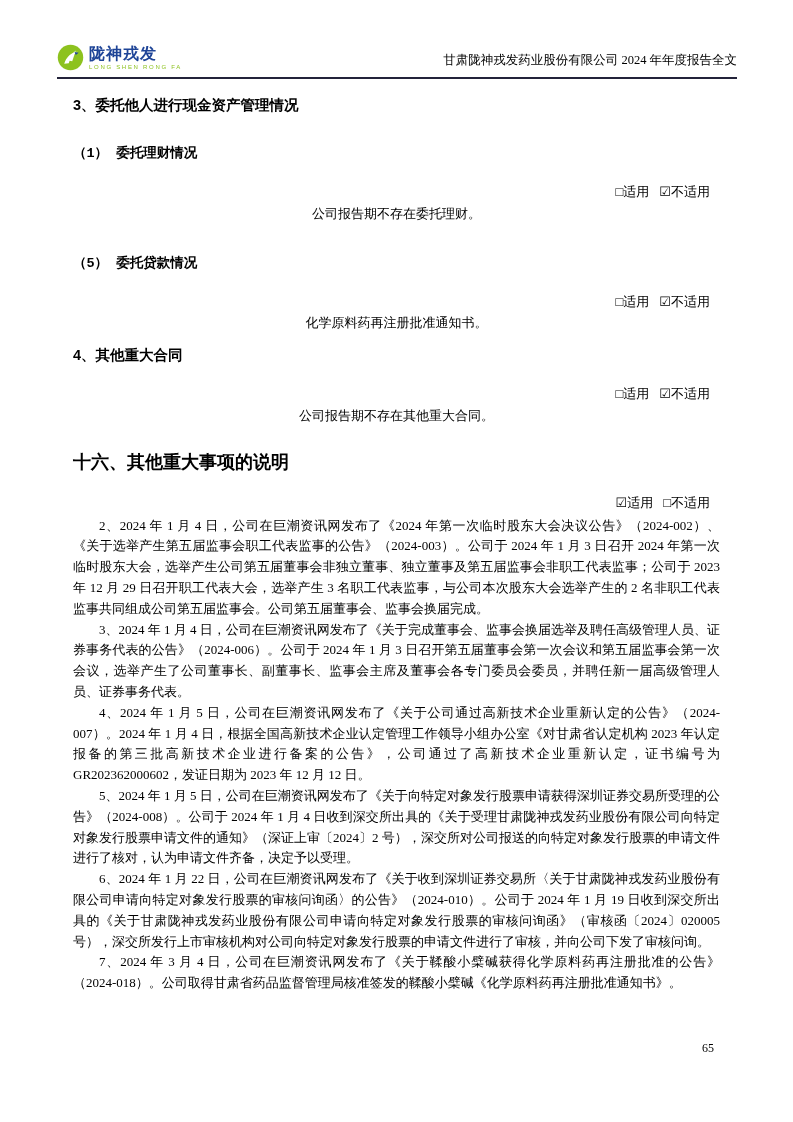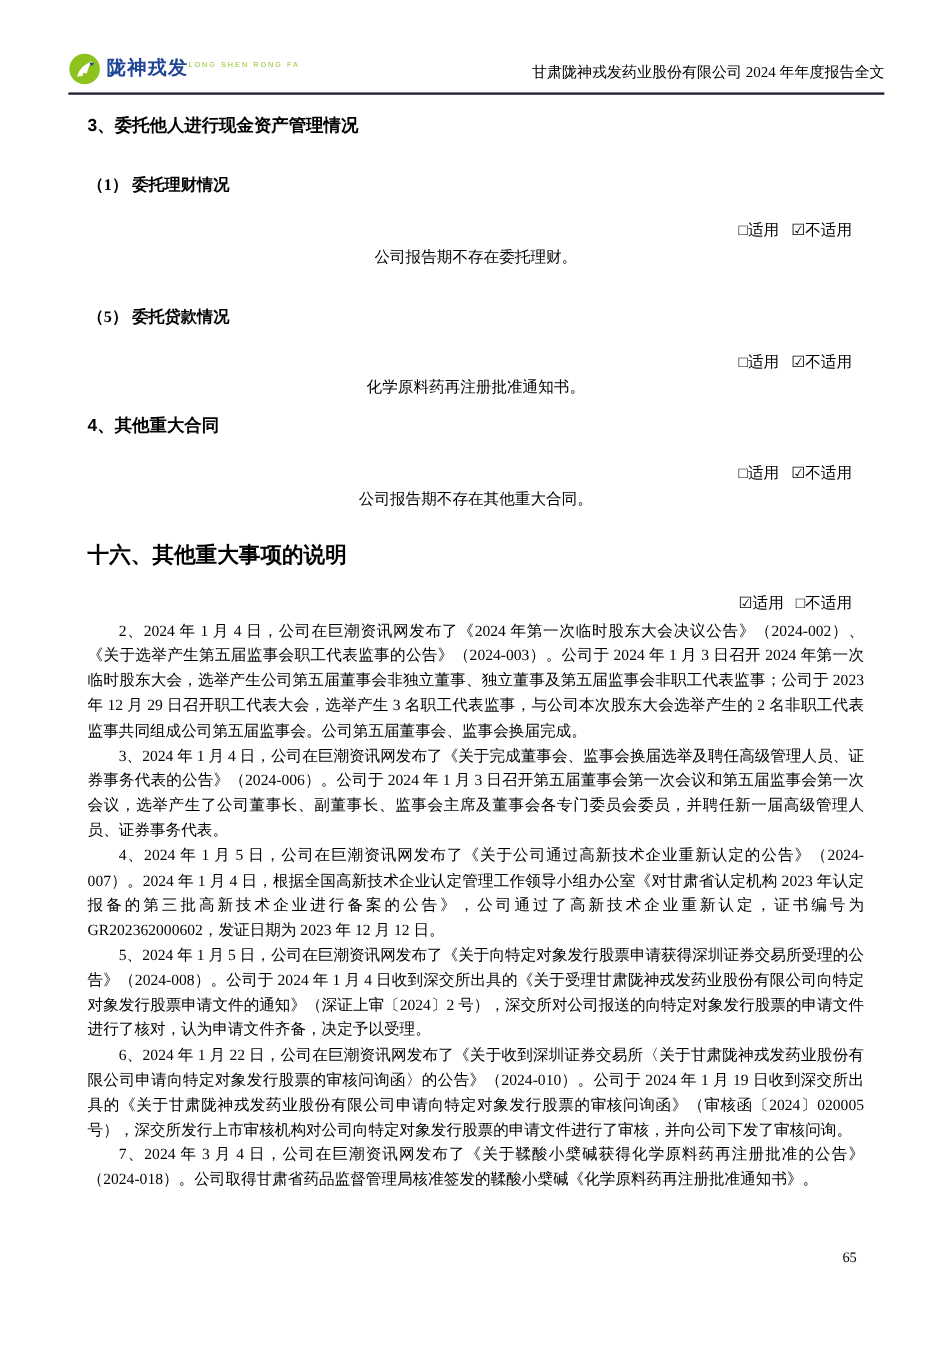--- a/index.html
+++ b/index.html
@@ -20,21 +20,21 @@
     height: 79px;
     display: flex;
     align-items: flex-end;
     justify-content: space-between;
     border-bottom: 2.5px solid #23233a;
     box-sizing: border-box;
     padding-bottom: 6px;
   }
   .logo { display: flex; align-items: center; gap: 5px; }
   .logo-mark { width: 27px; height: 27px; display: block; }
-  .logo-text { display: flex; flex-direction: row; line-height: 1; }
+  .logo-text { display: flex; flex-direction: column; line-height: 1; }
   .brand-cn {
     font-family: "Liberation Sans", sans-serif;
     font-weight: bold;
     font-size: 16px;
     color: #1e4497;
     letter-spacing: 1px;
   }
   .brand-en {
     font-family: "Liberation Sans", sans-serif;
     font-size: 6px;
@@ -55,21 +55,21 @@
   }
   .h-section {
     font-family: "Liberation Sans", sans-serif;
     font-weight: bold;
     font-size: 14.5px;
     line-height: 19px;
     text-align: left;
     margin: 17px 0 0 0;
   }
   .h-sub {
-    font-family: Liberation Serif, serif;
+    font-family: Liberation Mono, monospace;
     font-weight: bold;
     font-size: 13.5px;
     line-height: 18px;
     text-align: left;
     margin: 30px 0 0 0;
   }
   .h-chapter {
     font-family: "Liberation Sans", sans-serif;
     font-weight: bold;
     font-size: 18px;

